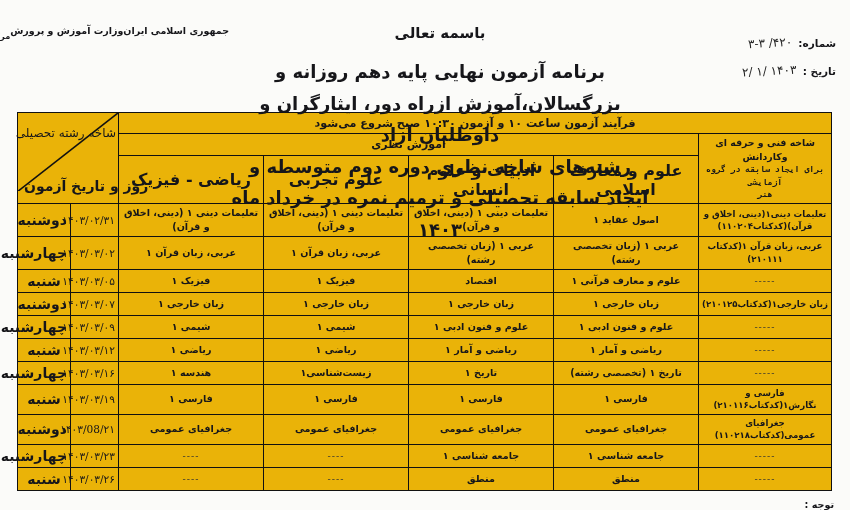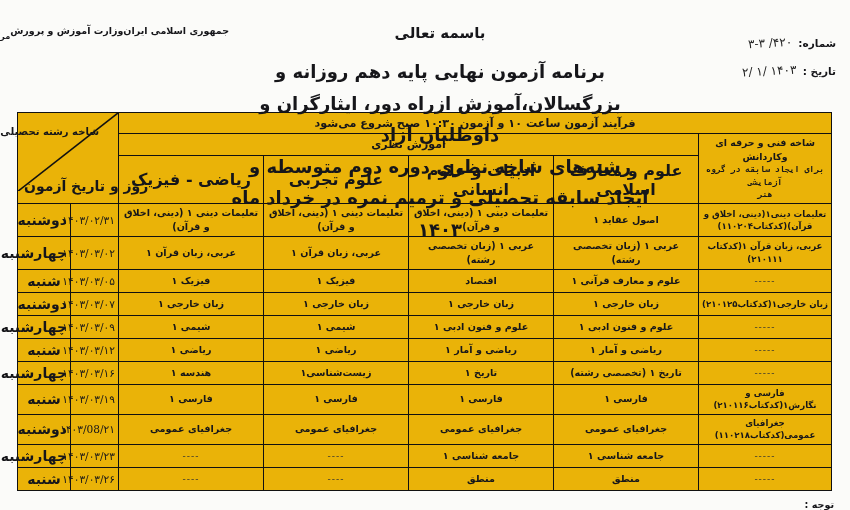--- a/index.html
+++ b/index.html
@@ -39,21 +39,21 @@
   .th-process { font-size: 11.2px; font-weight: 700; height: 21px; }
   .th-branch  { font-size: 11px; font-weight: 700; height: 20px; }
   .th-field   { font-size: 16px; font-weight: 700; height: 38px; }
 
   .th-voc { font-size: 9.4px; font-weight: 700; line-height: 1.5; }
   .th-voc .sub { font-size: 8.2px; font-weight: 700; display: block; font-family: Liberation Mono, monospace; }
 
   
   .corner { position: relative; padding: 0; height: 100%; }
   .corner .diag { position: absolute; inset: 0; }
-  .corner .lbl-top { position: absolute; top: 13px; right: 19px; font-size: 10px; font-weight: 700; white-space: nowrap; }
+  .corner .lbl-top { position: absolute; top: 13px; right: 2px; font-size: 12px; font-weight: 400; white-space: nowrap; }
   .corner .lbl-bot { position: absolute; bottom: 9px; left: 6px; font-size: 14px; font-weight: 700; white-space: nowrap; }
 
   td.day  { font-size: 14px; font-weight: 700; height: 23px; }
   td.date { font-size: 10.6px; font-weight: 400; font-family: "DejaVu Serif","Liberation Serif",serif; margin-left: 32px; }
   td.subj { font-size: 9.6px; line-height: 1.45; font-weight: 700; }
   td.voc  { font-size: 8.6px; line-height: 1.45; font-weight: 700; }
   td.dash { font-size: 9px; letter-spacing: 1px; color: #333; }
 
   
   .notes { padding: 8px 16px 12px 16px; }

